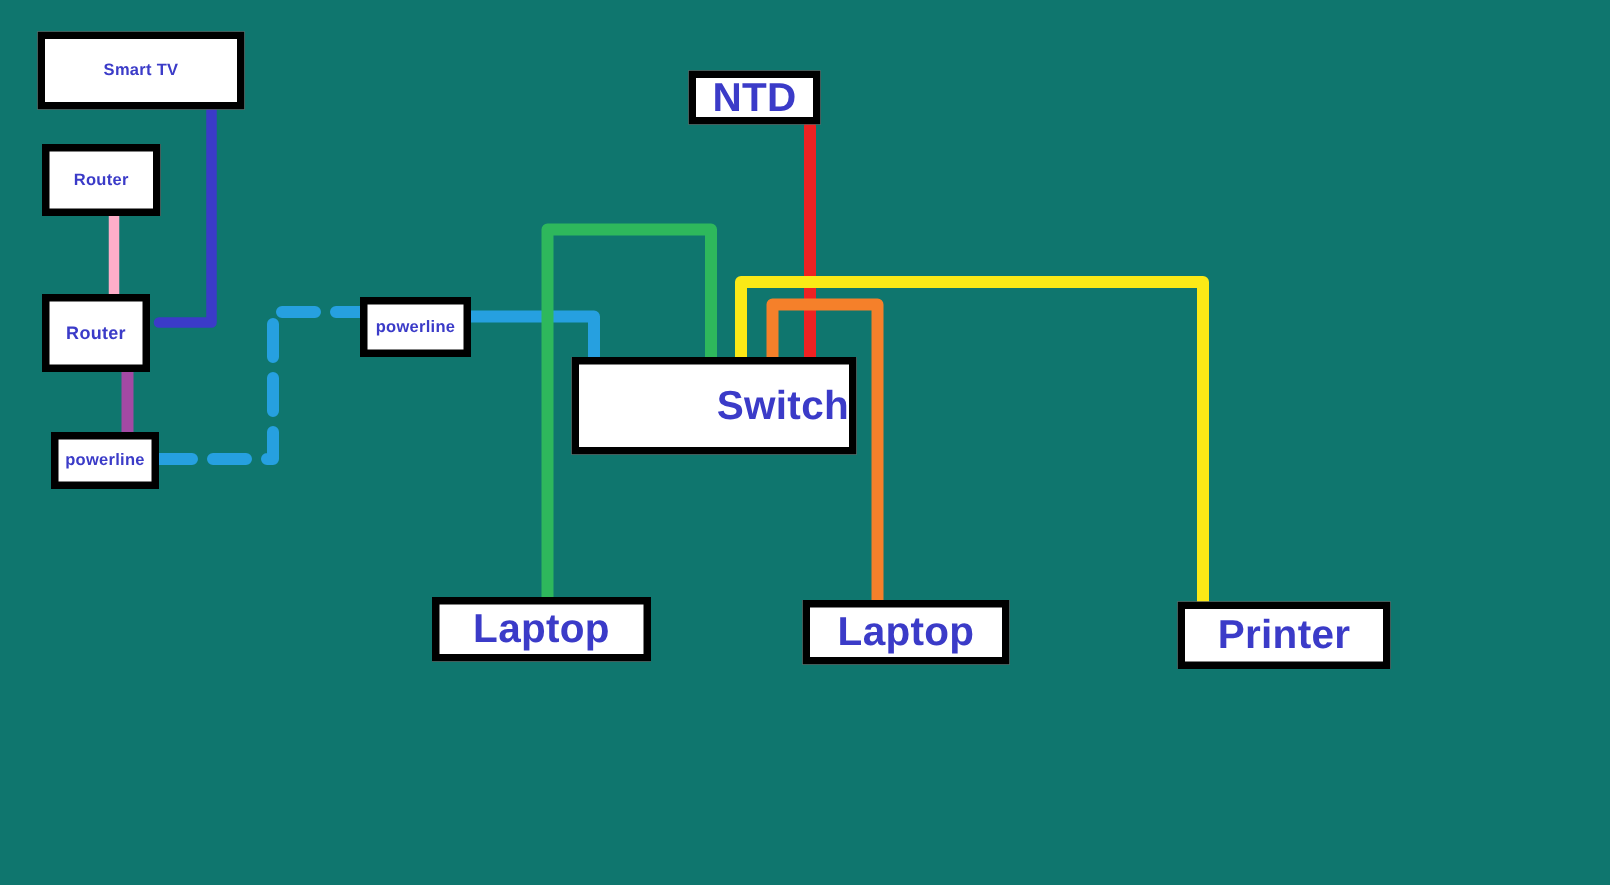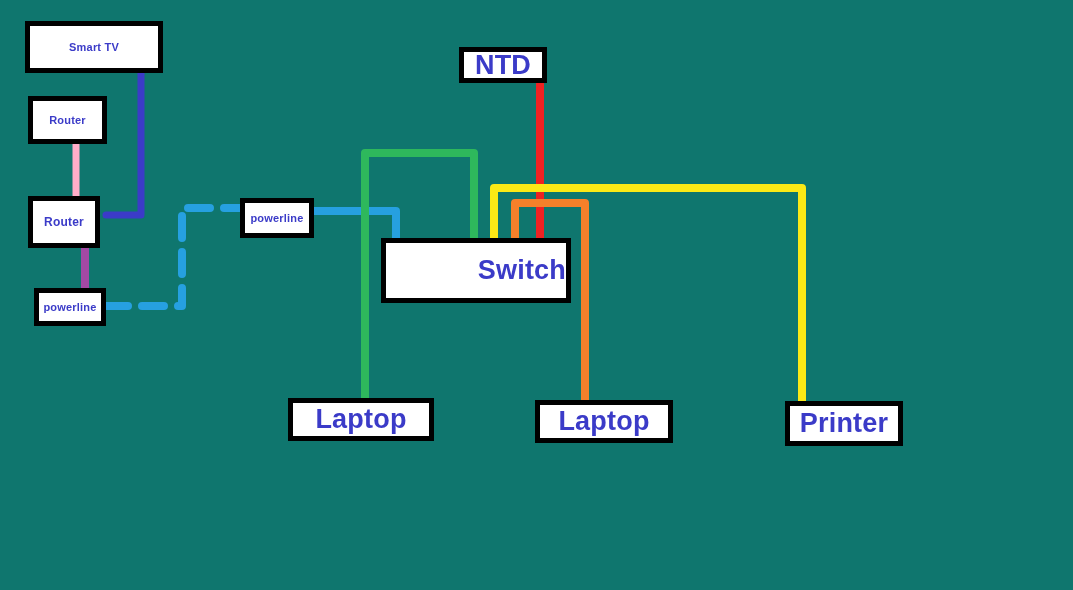--- a/index.html
+++ b/index.html
@@ -82,17 +82,17 @@
       </div>
       <div class="node large" style="left: 381px; top: 238px; width: 190px; height: 65px; justify-content: flex-end;">
         <span class="node-label">Switch</span>
       </div>
       <div class="node large" style="left: 288px; top: 398px; width: 146px; height: 43px;">
         <span class="node-label">Laptop</span>
       </div>
       <div class="node large" style="left: 535px; top: 400px; width: 138px; height: 43px;">
         <span class="node-label">Laptop</span>
       </div>
-      <div class="node large" style="left: 785px; top: 401px; width: 118px; height: 45px;">
+      <div class="node large" style="left: 785px; top: 401px; width: 142px; height: 45px;">
         <span class="node-label">Printer</span>
       </div>
     </div>
 </div>
 
 </body></html>

